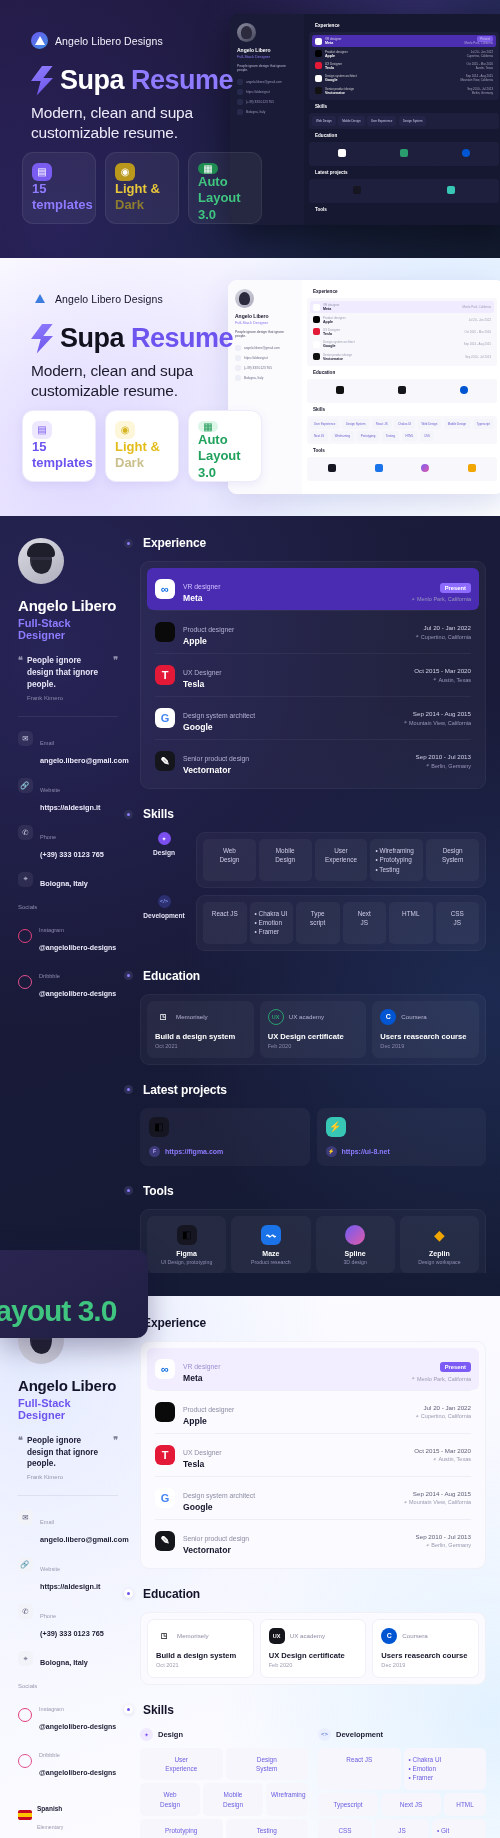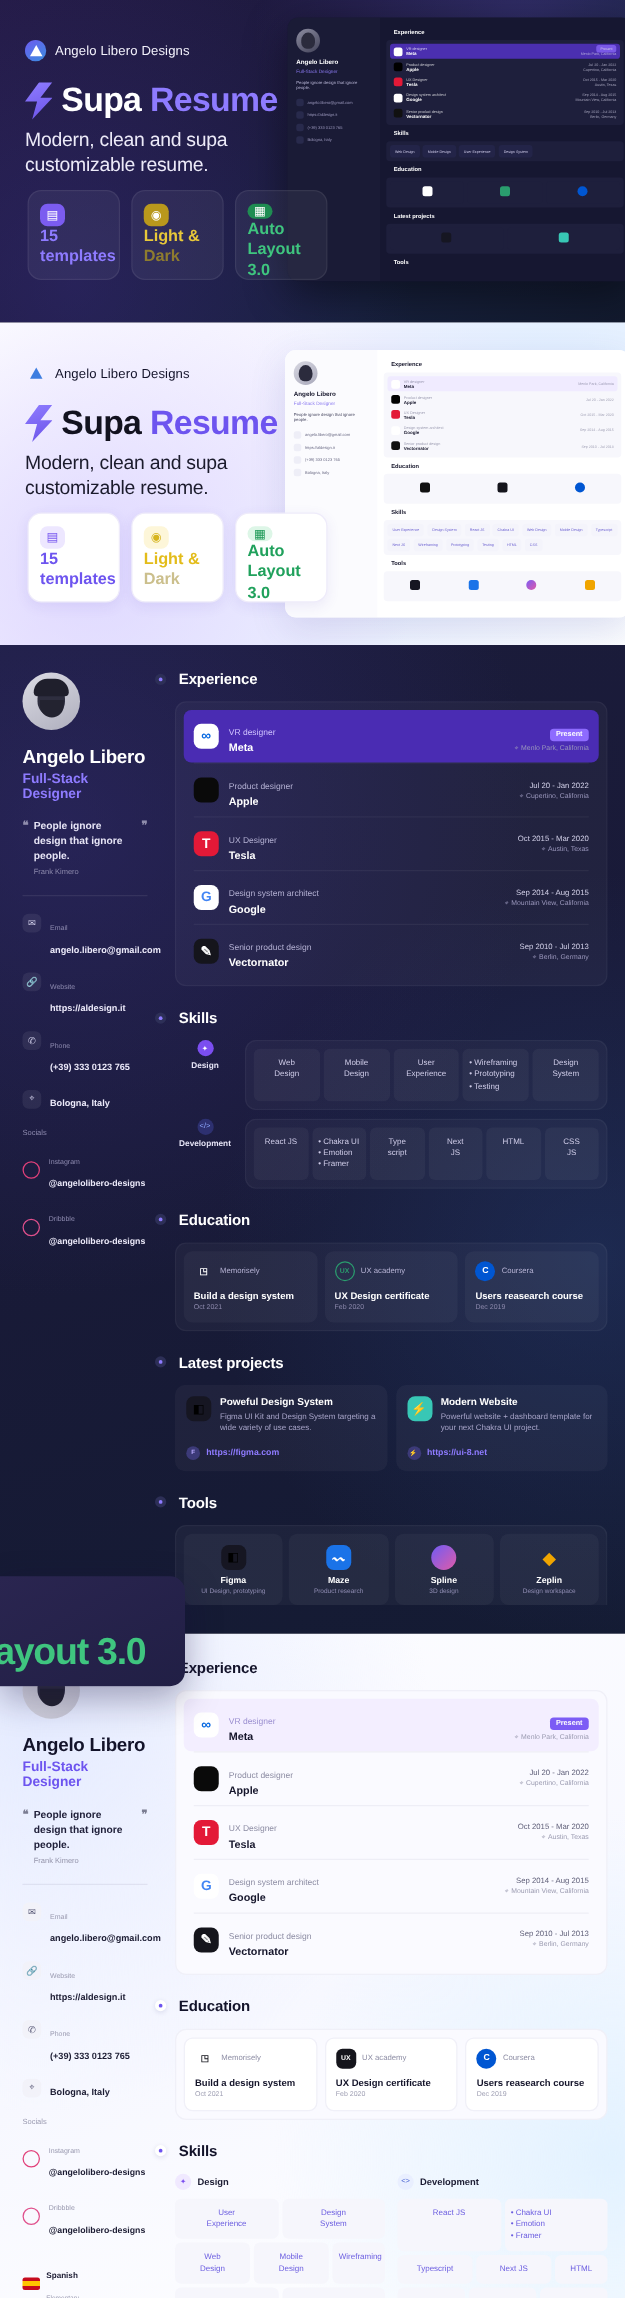--- a/index.html
+++ b/index.html
@@ -20,21 +20,21 @@
       radial-gradient(circle at 12% 88%, rgba(60,50,140,0.35) 0%, rgba(20,18,50,0) 55%),
       linear-gradient(135deg,#241b46 0%,#1d1a3e 38%,#17203c 70%,#121a2e 100%);
   }
   .hero-light {
     position:relative; width:500px; height:258px; overflow:hidden;
     background:
       radial-gradient(circle at 15% 75%, rgba(206,195,255,0.55) 0%, rgba(255,255,255,0) 55%),
       radial-gradient(circle at 88% 20%, rgba(214,236,255,0.6) 0%, rgba(255,255,255,0) 50%),
       linear-gradient(140deg,#ffffff 0%,#f4f2ff 40%,#eef4ff 75%,#ffffff 100%);
   }
-  .hero-inner { position:absolute; left:20px; top:32px; width:232px; z-index:5; }
+  .hero-inner { position:absolute; left:31px; top:32px; width:232px; z-index:5; }
   .brand-row { display:flex; align-items:center; gap:7px; margin-bottom:16px; }
   .brand-mark {
     width:17px; height:17px; border-radius:50%;
     background:linear-gradient(145deg,#6d5bf0,#3a8de0);
     display:flex; align-items:center; justify-content:center;
   }
   .brand-mark.light { background:transparent; }
   .tri { width:0;height:0;border-left:5px solid transparent;border-right:5px solid transparent;border-bottom:9px solid #fff; }
   .tri.blue { border-bottom-color:#3d7de0; }
   .brand-name { font-size:10.5px; letter-spacing:.1px; }
@@ -808,37 +808,29 @@
         <div class="sec-h">
             <span class="sec-bullet">
               <i></i>
             </span>
             <span class="sec-t">Latest projects</span>
           </div>
         <div class="proj-grid">
           <div class="proj-card">
             <div class="proj-top">
               <span class="proj-logo lg-figma">◧</span>
-              <span>
-                  <div class="proj-t">Poweful Design System</div>
-                  <div class="proj-d">Figma UI Kit and Design System targeting a wide variety of use cases.</div>
-                </span>
             </div>
             <div class="proj-link">
                 <span class="proj-lico">F</span>
                 <span>https://figma.com</span>
               </div>
           </div>
           <div class="proj-card">
             <div class="proj-top">
               <span class="proj-logo lg-chakra">⚡</span>
-              <span>
-                  <div class="proj-t">Modern Website</div>
-                  <div class="proj-d">Powerful website + dashboard template for your next Chakra UI project.</div>
-                </span>
             </div>
             <div class="proj-link">
                 <span class="proj-lico">⚡</span>
                 <span>https://ui-8.net</span>
               </div>
           </div>
         </div>
       </div>
 
       <div class="sec" style="margin-bottom:0">

